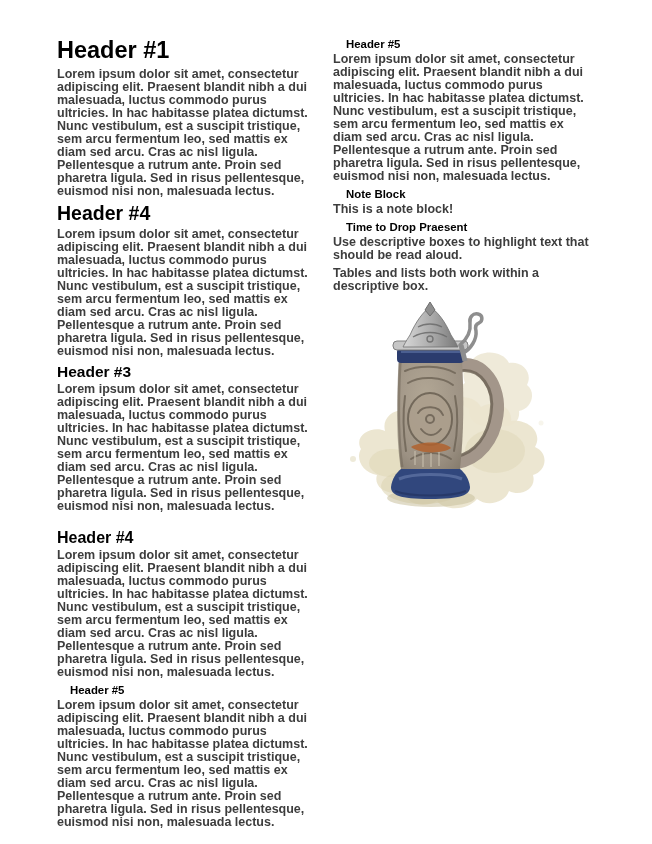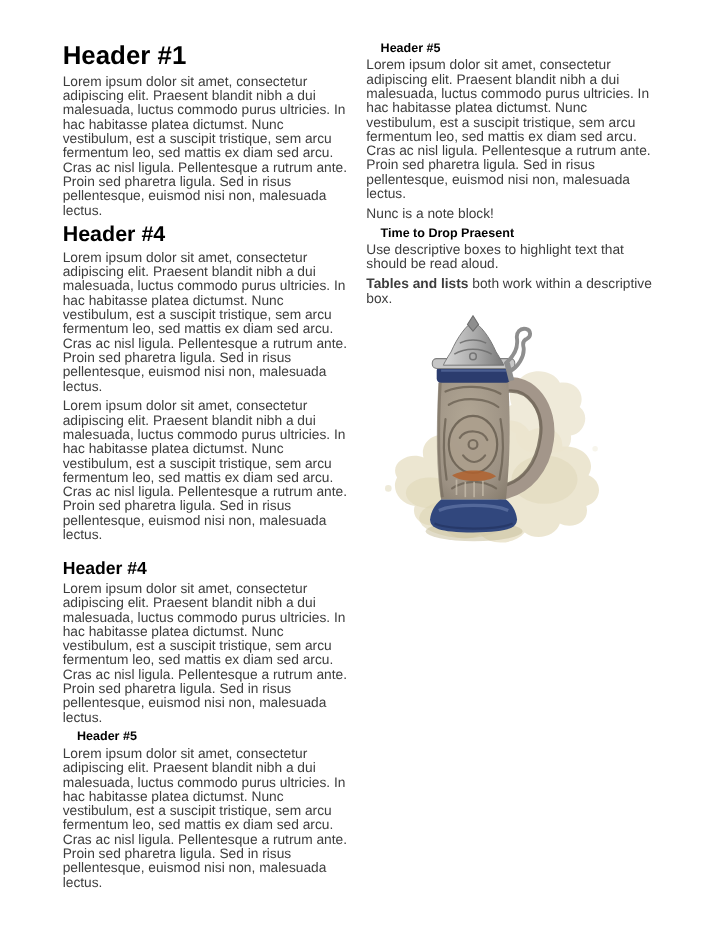--- a/index.html
+++ b/index.html
@@ -8,21 +8,21 @@
     width: 652px; height: 840px;
     background: #ffffff;
     font-family: "Liberation Sans", sans-serif;
     overflow: hidden;
     position: relative;
   }
   .columns { display: flex; gap: 16px; padding: 38px 33px 0 57px; }
   .col { width: 260px; flex: 0 0 260px; }
   .body-p {
     font-size: 12.5px; line-height: 1.04;
-    color: #3d3d3d; margin: 0 0 5px 0;
+    color: #3d3d3d; margin: 0 0 5px 0; font-weight: bold;
   }
   .body-p strong { color: #3d3d3d; }
   h1.doc, h2.doc, h3.doc, h4.doc, h5.doc {
     color: #000000; font-weight: 700; letter-spacing: 0;
   }
   h1.doc { font-size: 23.5px; line-height: 1.08; margin: 0 0 5px 0; }
   h2.doc { font-size: 19.5px; line-height: 1.08; margin: 0 0 4px 0; }
   h3.doc { font-size: 15.5px; line-height: 1.10; margin: 0 0 3px 0; }
   h4.doc { font-size: 16px;   line-height: 1.10; margin: 16px 0 2px 0; }
   h5.doc { font-size: 11.4px; line-height: 1.15; margin: 0 0 2px 13px; }
@@ -35,34 +35,36 @@
 <div class="page">
   <div class="columns">
 
     <div class="col">
       <h1 class="doc">Header #1</h1>
       <p class="body-p">Lorem ipsum dolor sit amet, consectetur adipiscing elit. Praesent blandit nibh a dui malesuada, luctus commodo purus ultricies. In hac habitasse platea dictumst. Nunc vestibulum, est a suscipit tristique, sem arcu fermentum leo, sed mattis ex diam sed arcu. Cras ac nisl ligula. Pellentesque a rutrum ante. Proin sed pharetra ligula. Sed in risus pellentesque, euismod nisi non, malesuada lectus.</p>
 
       <h2 class="doc">Header #4</h2>
       <p class="body-p">Lorem ipsum dolor sit amet, consectetur adipiscing elit. Praesent blandit nibh a dui malesuada, luctus commodo purus ultricies. In hac habitasse platea dictumst. Nunc vestibulum, est a suscipit tristique, sem arcu fermentum leo, sed mattis ex diam sed arcu. Cras ac nisl ligula. Pellentesque a rutrum ante. Proin sed pharetra ligula. Sed in risus pellentesque, euismod nisi non, malesuada lectus.</p>
 
+      <h3 class="doc">Header #3</h3>
       <p class="body-p">Lorem ipsum dolor sit amet, consectetur adipiscing elit. Praesent blandit nibh a dui malesuada, luctus commodo purus ultricies. In hac habitasse platea dictumst. Nunc vestibulum, est a suscipit tristique, sem arcu fermentum leo, sed mattis ex diam sed arcu. Cras ac nisl ligula. Pellentesque a rutrum ante. Proin sed pharetra ligula. Sed in risus pellentesque, euismod nisi non, malesuada lectus.</p>
 
       <h4 class="doc">Header #4</h4>
       <p class="body-p">Lorem ipsum dolor sit amet, consectetur adipiscing elit. Praesent blandit nibh a dui malesuada, luctus commodo purus ultricies. In hac habitasse platea dictumst. Nunc vestibulum, est a suscipit tristique, sem arcu fermentum leo, sed mattis ex diam sed arcu. Cras ac nisl ligula. Pellentesque a rutrum ante. Proin sed pharetra ligula. Sed in risus pellentesque, euismod nisi non, malesuada lectus.</p>
 
       <h5 class="doc">Header #5</h5>
       <p class="body-p">Lorem ipsum dolor sit amet, consectetur adipiscing elit. Praesent blandit nibh a dui malesuada, luctus commodo purus ultricies. In hac habitasse platea dictumst. Nunc vestibulum, est a suscipit tristique, sem arcu fermentum leo, sed mattis ex diam sed arcu. Cras ac nisl ligula. Pellentesque a rutrum ante. Proin sed pharetra ligula. Sed in risus pellentesque, euismod nisi non, malesuada lectus.</p>
     </div>
 
     <div class="col">
       <h5 class="doc">Header #5</h5>
       <p class="body-p">Lorem ipsum dolor sit amet, consectetur adipiscing elit. Praesent blandit nibh a dui malesuada, luctus commodo purus ultricies. In hac habitasse platea dictumst. Nunc vestibulum, est a suscipit tristique, sem arcu fermentum leo, sed mattis ex diam sed arcu. Cras ac nisl ligula. Pellentesque a rutrum ante. Proin sed pharetra ligula. Sed in risus pellentesque, euismod nisi non, malesuada lectus.</p>
 
-      <p class="body-p">Nunc is a note block!</p>
+      <h5 class="doc">Note Block</h5>
+      <p class="body-p">This is a note block!</p>
 
       <h5 class="doc">Time to Drop Praesent</h5>
       <p class="body-p">Use descriptive boxes to highlight text that should be read aloud.</p>
       <p class="body-p"><strong>Tables and lists</strong><span> both work within a descriptive box.</span></p>
 
       <figure class="stein-figure">
         <svg width="260" height="212" viewBox="0 0 260 212" xmlns="http://www.w3.org/2000/svg">
           <defs>
             <linearGradient id="lidGrad" x1="0" y1="0" x2="1" y2="0">
               <stop offset="0" stop-color="#d8d8d8"></stop>

